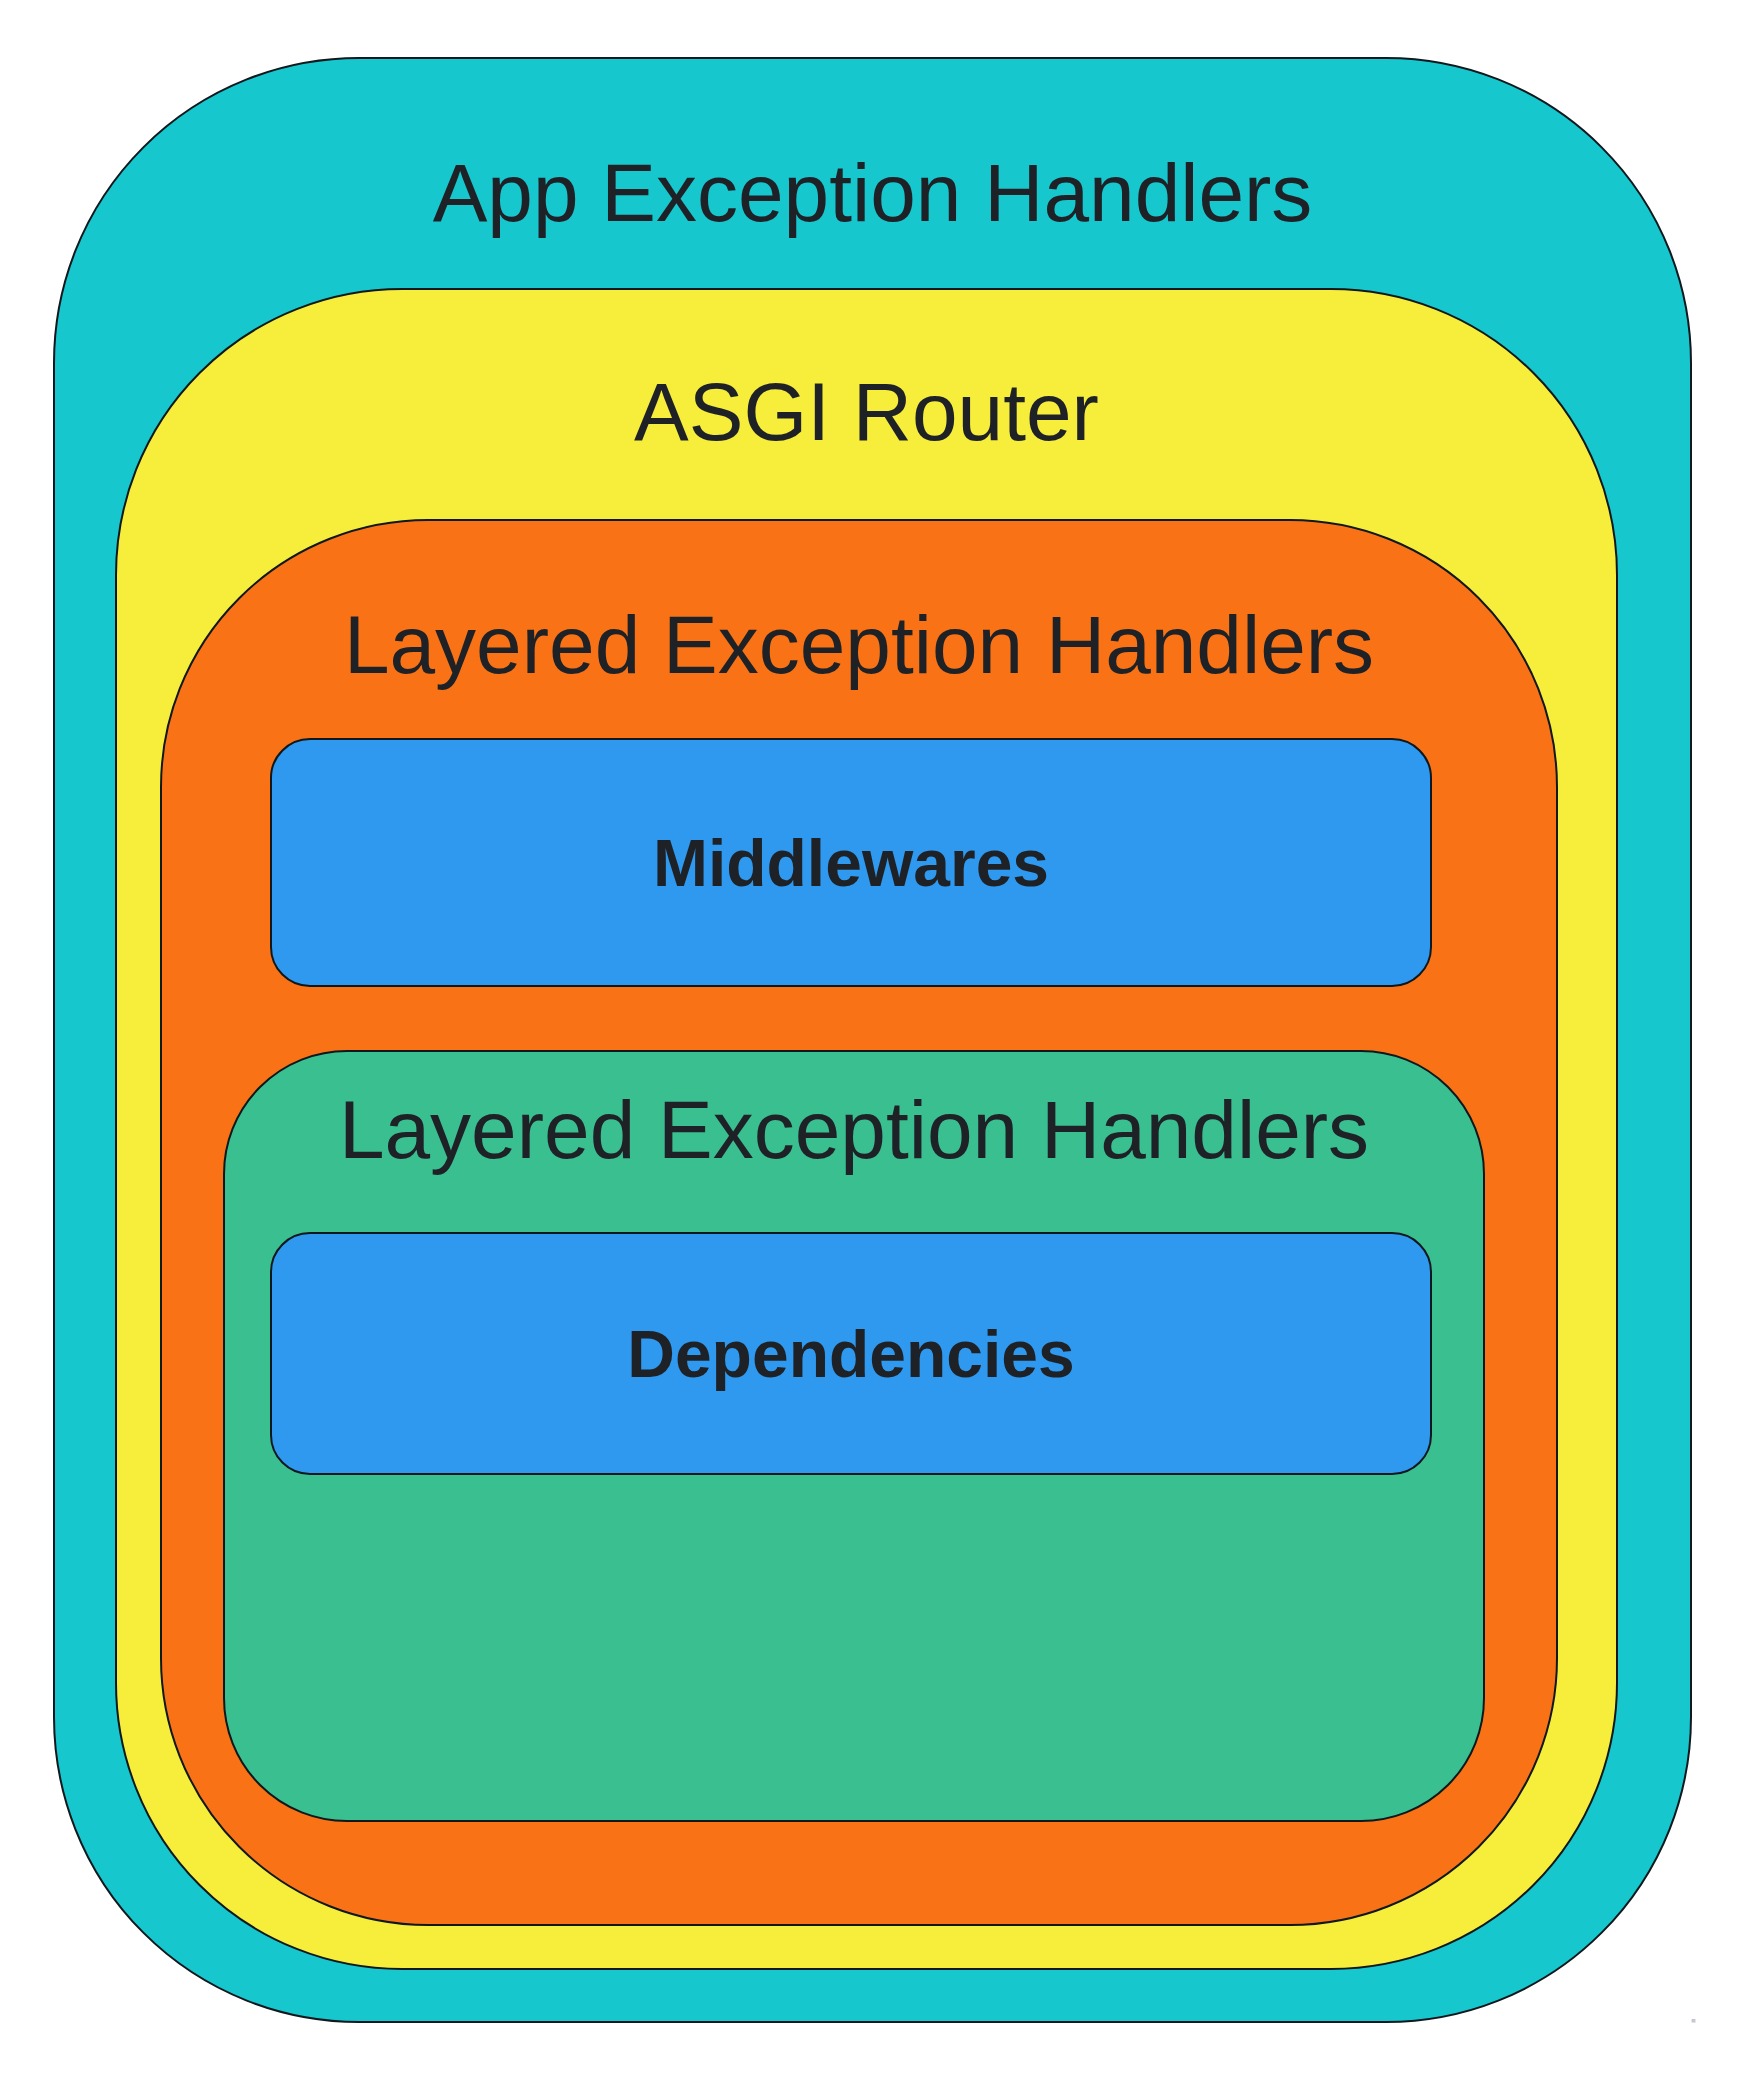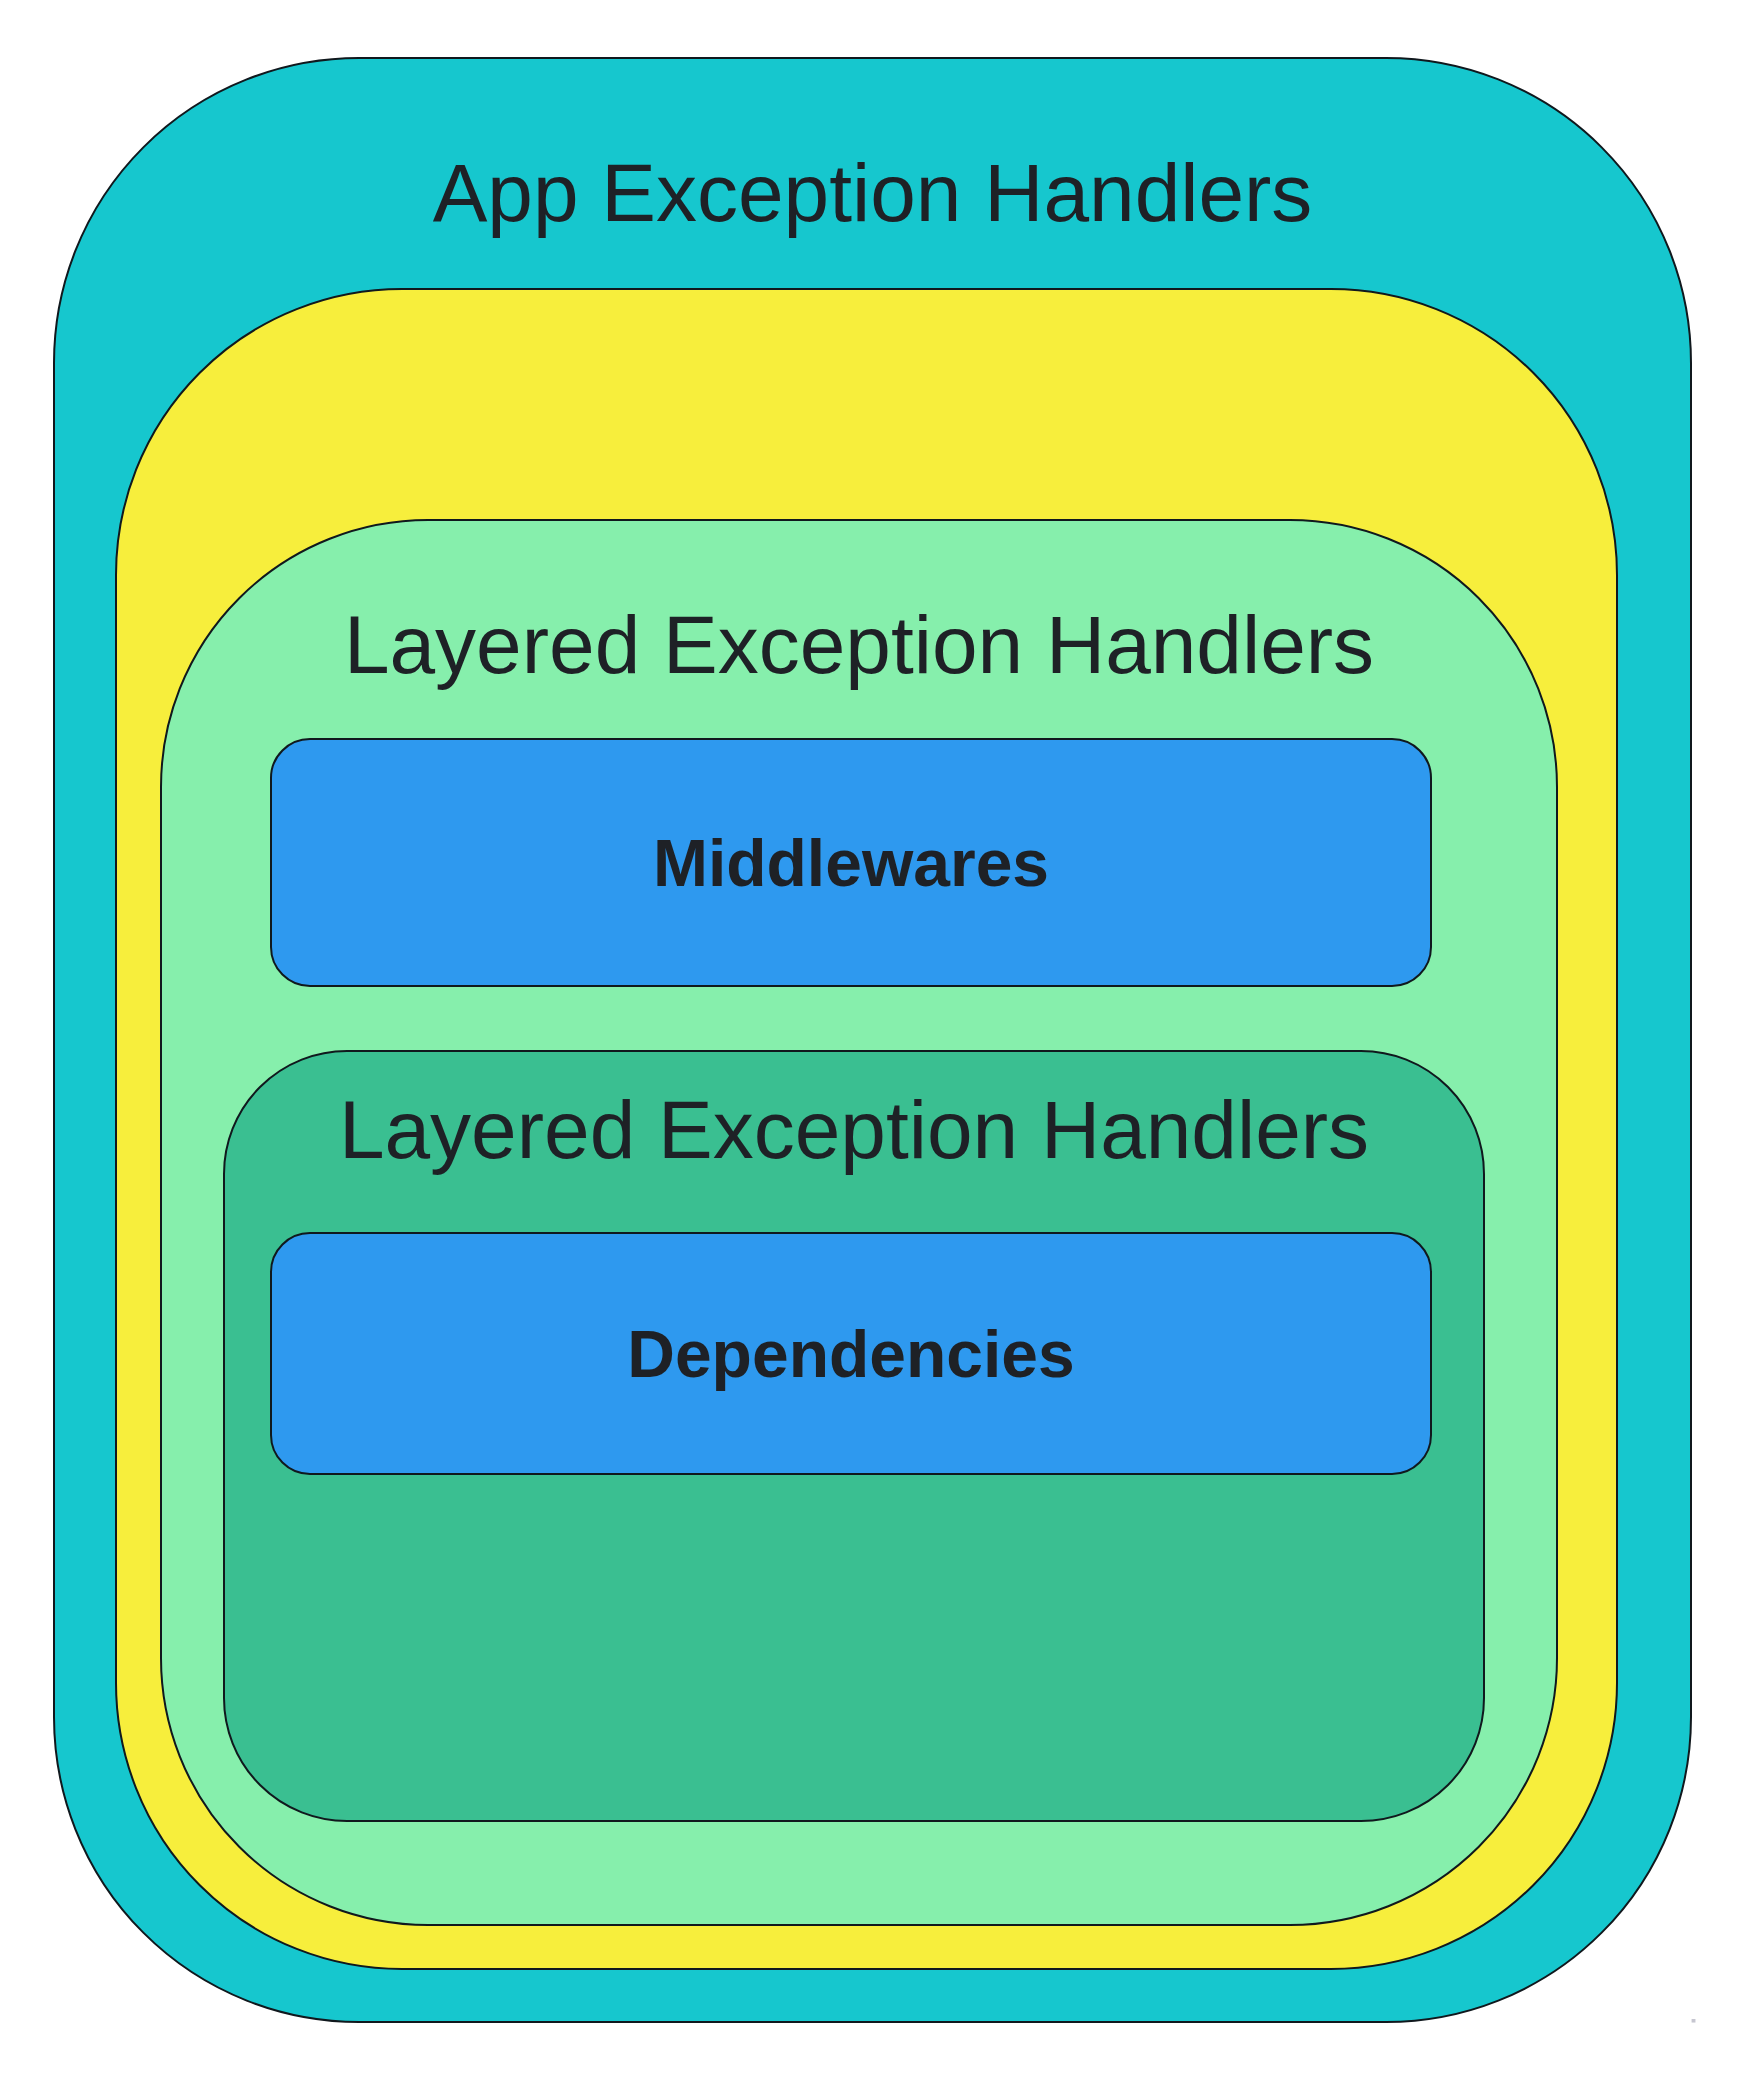--- a/index.html
+++ b/index.html
@@ -69,22 +69,23 @@
 <body>
 
 <div id="canvas" style="--bg: #FFFFFF; --border: #10181D; --text: #1E2126; --watermark: #C6C6D0;">
 
   <div class="box" id="layer-app" style="background-color: rgb(22, 199, 206);">
 
     <div class="band-label" id="label-app">App Exception Handlers</div>
 
     <div class="box" id="layer-asgi" style="background-color: rgb(247, 238, 60);">
 
+      <div class="band-label" id="label-asgi">ASGI Router</div>
 
-      <div class="box" id="layer-layered-outer" style="background-color: #86efac;">
+      <div class="box" id="layer-layered-outer" style="background-color: #f97316;">
 
         <div class="band-label" id="label-layered-outer">Layered Exception Handlers</div>
 
         <div class="box pill" id="box-middlewares" style="background-color: rgb(46, 153, 239);">
           <span>Middlewares</span>
         </div>
 
         <div class="box" id="layer-layered-inner" style="background-color: rgb(58, 191, 145);">
 
           <div class="band-label" id="label-layered-inner">Layered Exception Handlers</div>

